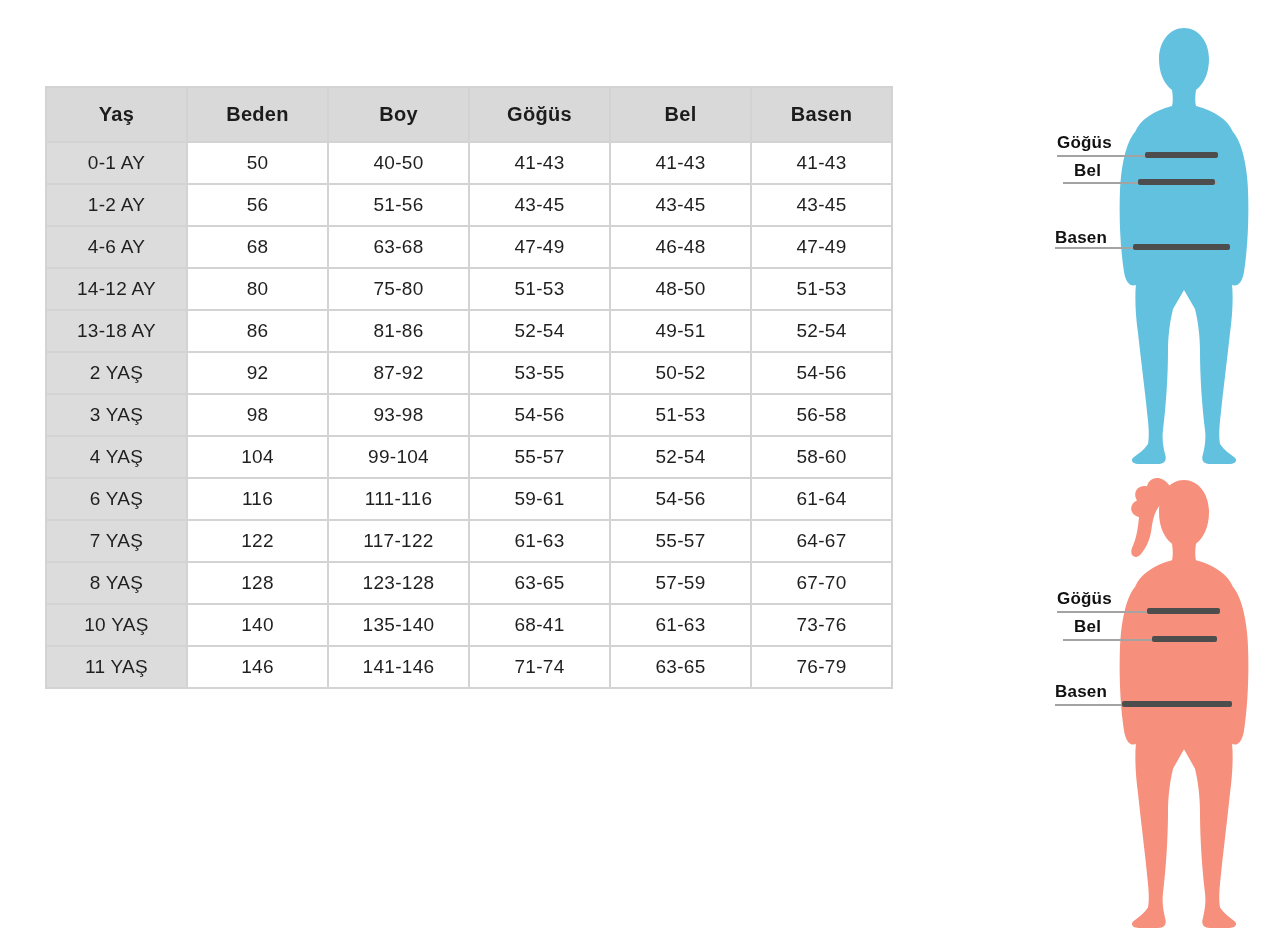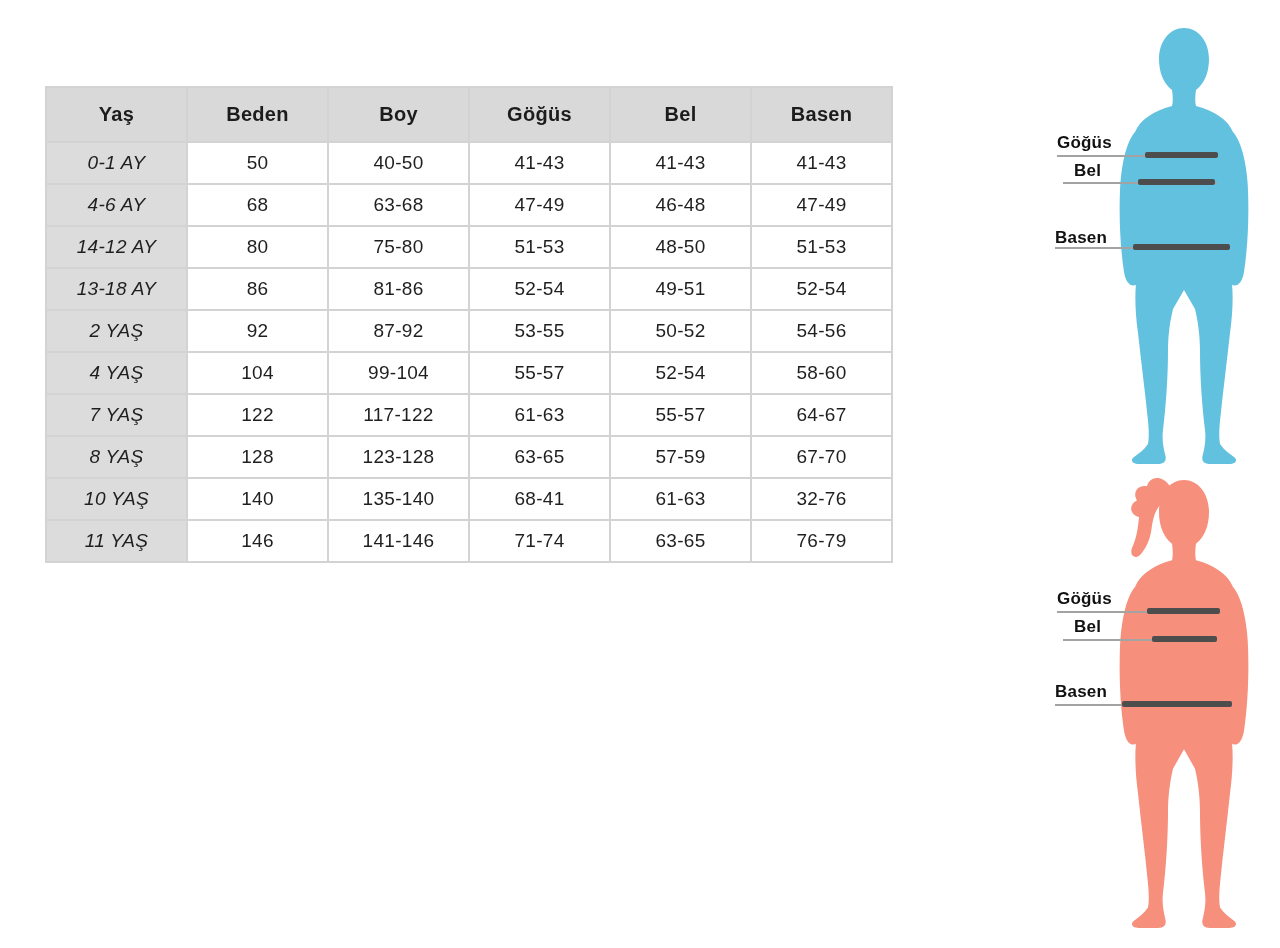--- a/index.html
+++ b/index.html
@@ -16,21 +16,21 @@
   }
   table.size-table th {
     background:#d9d9d9; height:51px; font-size:20px; font-weight:bold;
     color:#1c1c1c; border:2px solid #d3d3d3; text-align:center;
     letter-spacing:0.3px;
   }
   table.size-table td {
     background:#ffffff; height:38px; font-size:19px; color:#1f1f1f;
     border:2px solid #d3d3d3; text-align:center; letter-spacing:0.3px;
   }
-  table.size-table td:first-child { background:#dcdcdc;font-style:italic; }
+  table.size-table td:first-child { background:#dcdcdc; }
 
   
   .figure { position:absolute; width:144px; }
   .figure svg { display:block; width:100%; height:100%; }
 
   .m-label {
     position:absolute; font-size:17px; font-weight:bold; color:#111;
     letter-spacing:0.2px; white-space:nowrap; line-height:20px;
   }
   .m-line { position:absolute; height:2px; background:#a3a3a3; }
@@ -55,20 +55,28 @@
     <tbody>
         <tr>
           <td>0-1 AY</td>
           <td>50</td>
           <td>40-50</td>
           <td>41-43</td>
           <td>41-43</td>
           <td>41-43</td>
         </tr>
         <tr>
+          <td>1-2 AY</td>
+          <td>56</td>
+          <td>51-56</td>
+          <td>43-45</td>
+          <td>43-45</td>
+          <td>43-45</td>
+        </tr>
+        <tr>
           <td>4-6 AY</td>
           <td>68</td>
           <td>63-68</td>
           <td>47-49</td>
           <td>46-48</td>
           <td>47-49</td>
         </tr>
         <tr>
           <td>14-12 AY</td>
           <td>80</td>
@@ -87,28 +95,44 @@
         </tr>
         <tr>
           <td>2 YAŞ</td>
           <td>92</td>
           <td>87-92</td>
           <td>53-55</td>
           <td>50-52</td>
           <td>54-56</td>
         </tr>
         <tr>
+          <td>3 YAŞ</td>
+          <td>98</td>
+          <td>93-98</td>
+          <td>54-56</td>
+          <td>51-53</td>
+          <td>56-58</td>
+        </tr>
+        <tr>
           <td>4 YAŞ</td>
           <td>104</td>
           <td>99-104</td>
           <td>55-57</td>
           <td>52-54</td>
           <td>58-60</td>
         </tr>
         <tr>
+          <td>6 YAŞ</td>
+          <td>116</td>
+          <td>111-116</td>
+          <td>59-61</td>
+          <td>54-56</td>
+          <td>61-64</td>
+        </tr>
+        <tr>
           <td>7 YAŞ</td>
           <td>122</td>
           <td>117-122</td>
           <td>61-63</td>
           <td>55-57</td>
           <td>64-67</td>
         </tr>
         <tr>
           <td>8 YAŞ</td>
           <td>128</td>
@@ -116,21 +140,21 @@
           <td>63-65</td>
           <td>57-59</td>
           <td>67-70</td>
         </tr>
         <tr>
           <td>10 YAŞ</td>
           <td>140</td>
           <td>135-140</td>
           <td>68-41</td>
           <td>61-63</td>
-          <td>32-76</td>
+          <td>73-76</td>
         </tr>
         <tr>
           <td>11 YAŞ</td>
           <td>146</td>
           <td>141-146</td>
           <td>71-74</td>
           <td>63-65</td>
           <td>76-79</td>
         </tr>
       </tbody>

